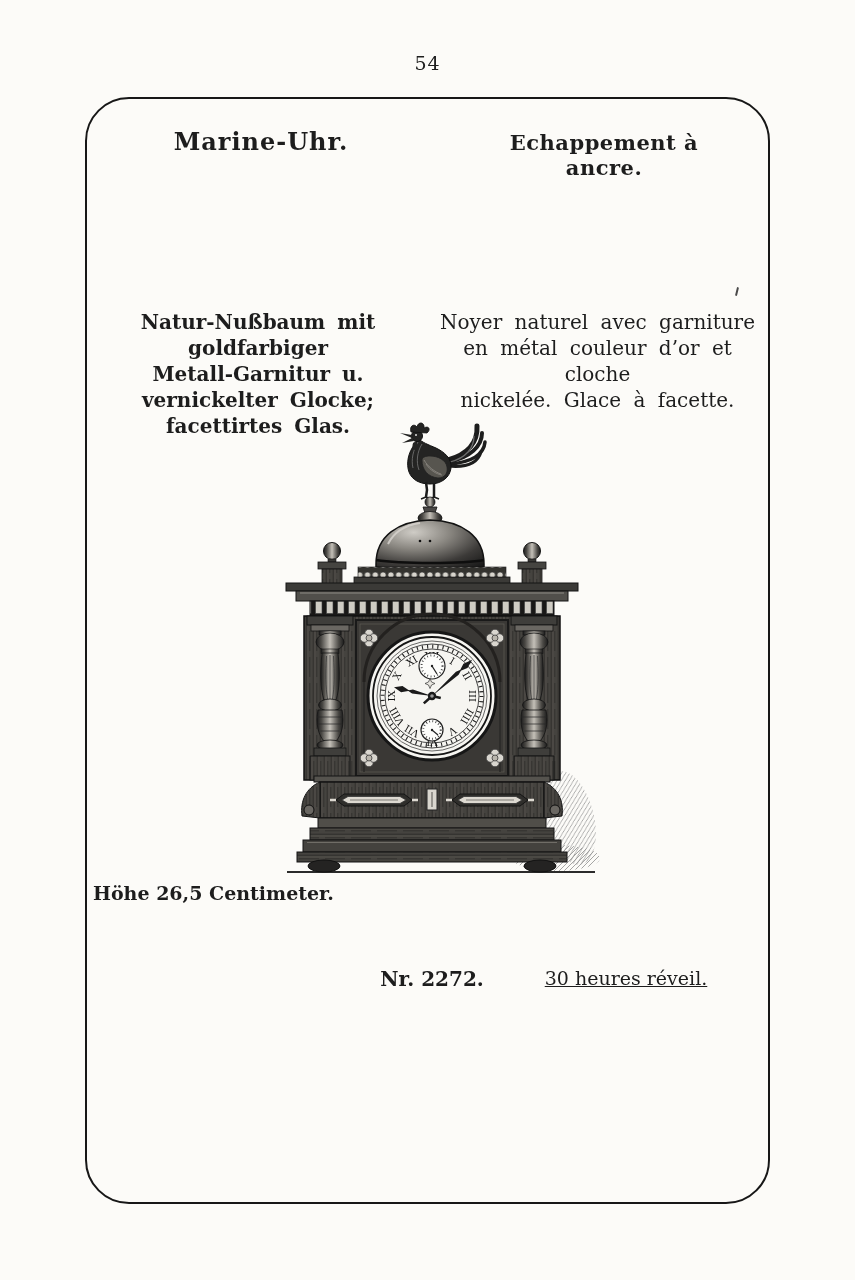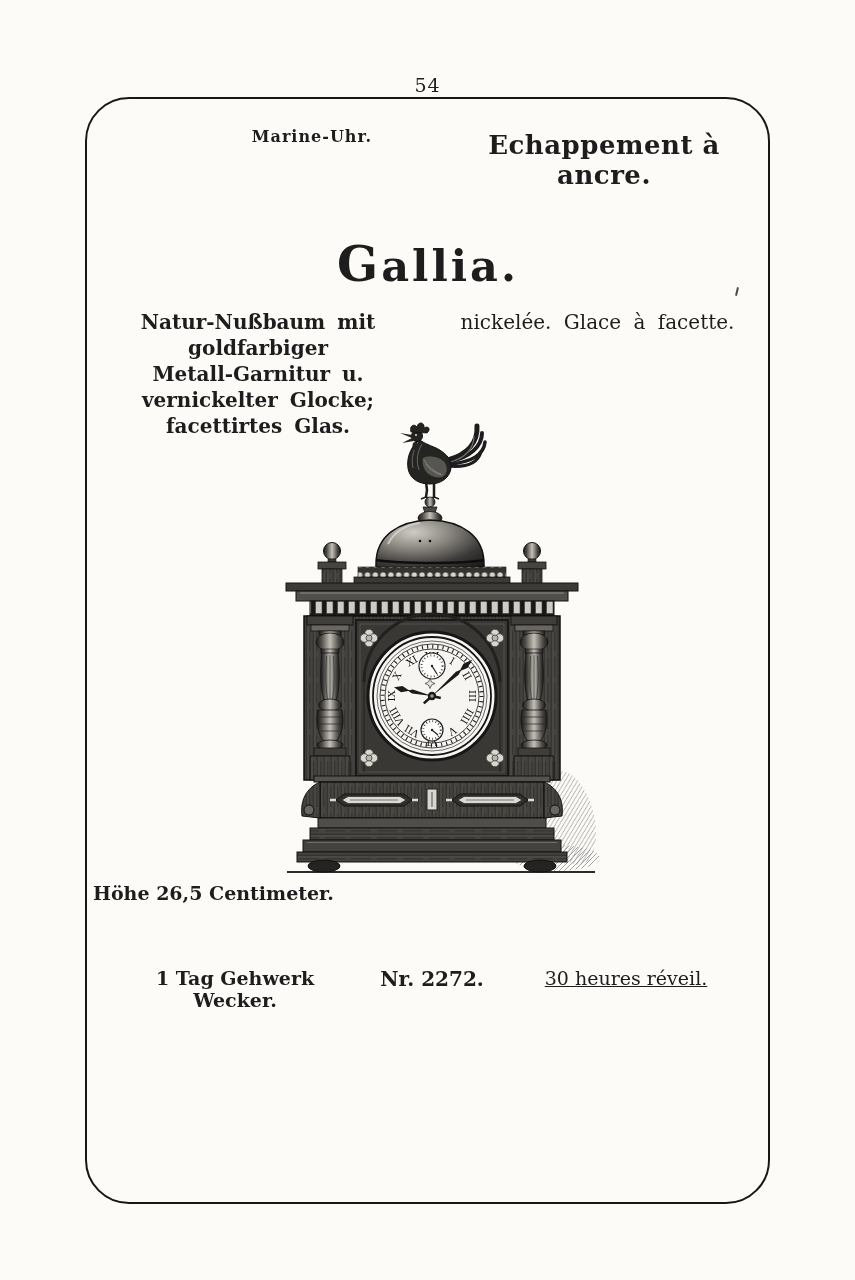--- a/index.html
+++ b/index.html
@@ -1,22 +1,22 @@
 <!DOCTYPE html>
 <html><head>
 <meta charset="utf-8">
 <style>
   html,body{margin:0;padding:0;background:#e8e8e6;}
   .page{position:relative;width:855px;height:1280px;background:#fcfbf8;overflow:hidden;
         font-family:"DejaVu Serif","Liberation Serif",serif;color:#1d1d1d;}
   .abs{position:absolute;}
-  .page-number{top:52px;left:0;width:855px;text-align:center;font-size:19px;letter-spacing:1px;margin-top:22px;}
+  .page-number{top:52px;left:0;width:855px;text-align:center;font-size:19px;letter-spacing:1px;}
   .plate-border{left:85px;top:97px;width:681px;height:1103px;border:2.5px solid #171717;border-radius:44px;}
-  .header-left{left:150px;top:127px;width:222px;text-align:right;font-weight:700;font-size:16px;letter-spacing:1px;}
-  .header-right{left:480px;top:130px;width:248px;text-align:center;font-weight:700;font-size:26px;letter-spacing:.5px;}
+  .header-left{left:150px;top:127px;width:222px;text-align:center;font-weight:700;font-size:24px;letter-spacing:1px;}
+  .header-right{left:480px;top:130px;width:248px;text-align:center;font-weight:700;font-size:21px;letter-spacing:.5px;}
   .product-title{left:85px;top:236px;width:686px;text-align:center;font-weight:700;font-size:43px;letter-spacing:3px;}
   .product-title::first-letter{font-size:1.12em;}
   .desc{line-height:26px;font-size:20px;text-align:center;word-spacing:5px;}
   .desc-de{left:100px;top:309px;width:316px;font-weight:700;}
   .desc-fr{left:440px;top:309px;width:315px;word-spacing:6px;}
   .dims{line-height:24px;font-size:19px;text-align:left;}
   .dims-de{left:93px;top:881px;width:280px;font-weight:700;}
   .dims-fr{left:473px;top:881px;width:300px;}
   .footer-label{top:967px;text-align:center;font-size:19px;}
   .footer-left{left:125px;width:220px;font-weight:700;}
@@ -30,28 +30,29 @@
 
 <div class="page">
 
   <div class="abs page-number">54</div>
 
   <div class="abs plate-border"></div>
 
   <div class="abs header-left">Marine-Uhr.</div>
   <div class="abs header-right">Echappement à ancre.</div>
 
-  <div class="abs product-title">Gallia.</div>
 
   <div class="abs desc desc-de">
     <div>Natur-Nußbaum mit goldfarbiger</div>
     <div>Metall-Garnitur u. vernickelter Glocke;</div>
     <div>facettirtes Glas.</div>
   </div>
   <div class="abs desc desc-fr">
+    <div>Noyer naturel avec garniture</div>
+    <div>en métal couleur d’or et cloche</div>
     <div>nickelée.  Glace à facette.</div>
   </div>
 
   <div class="abs print-speck"></div>
 
   <svg class="abs illustration" viewBox="0 0 345 460" xmlns="http://www.w3.org/2000/svg">
     <defs>
       <linearGradient id="turnGrad" x1="0" y1="0" x2="1" y2="0">
         <stop offset="0" stop-color="#1c1c1c"></stop>
           <stop offset="0.18" stop-color="#4a4844"></stop>
@@ -267,17 +268,16 @@
       <ellipse cx="270" cy="446" rx="16" ry="6" fill="#242322" stroke="#111"></ellipse>
     </g>
   </svg>
 
   <div class="abs dims dims-de">
     <div>Höhe 26,5 Centimeter.</div>
   </div>
   <div class="abs dims dims-fr">
   </div>
 
-  <div class="abs footer-label footer-left">1 Tag Gehwerk Wecker.</div>
   <div class="abs footer-label footer-center">Nr. 2272.</div>
   <div class="abs footer-label footer-right">30 heures réveil.</div>
 
 </div>
 
 </body></html>

